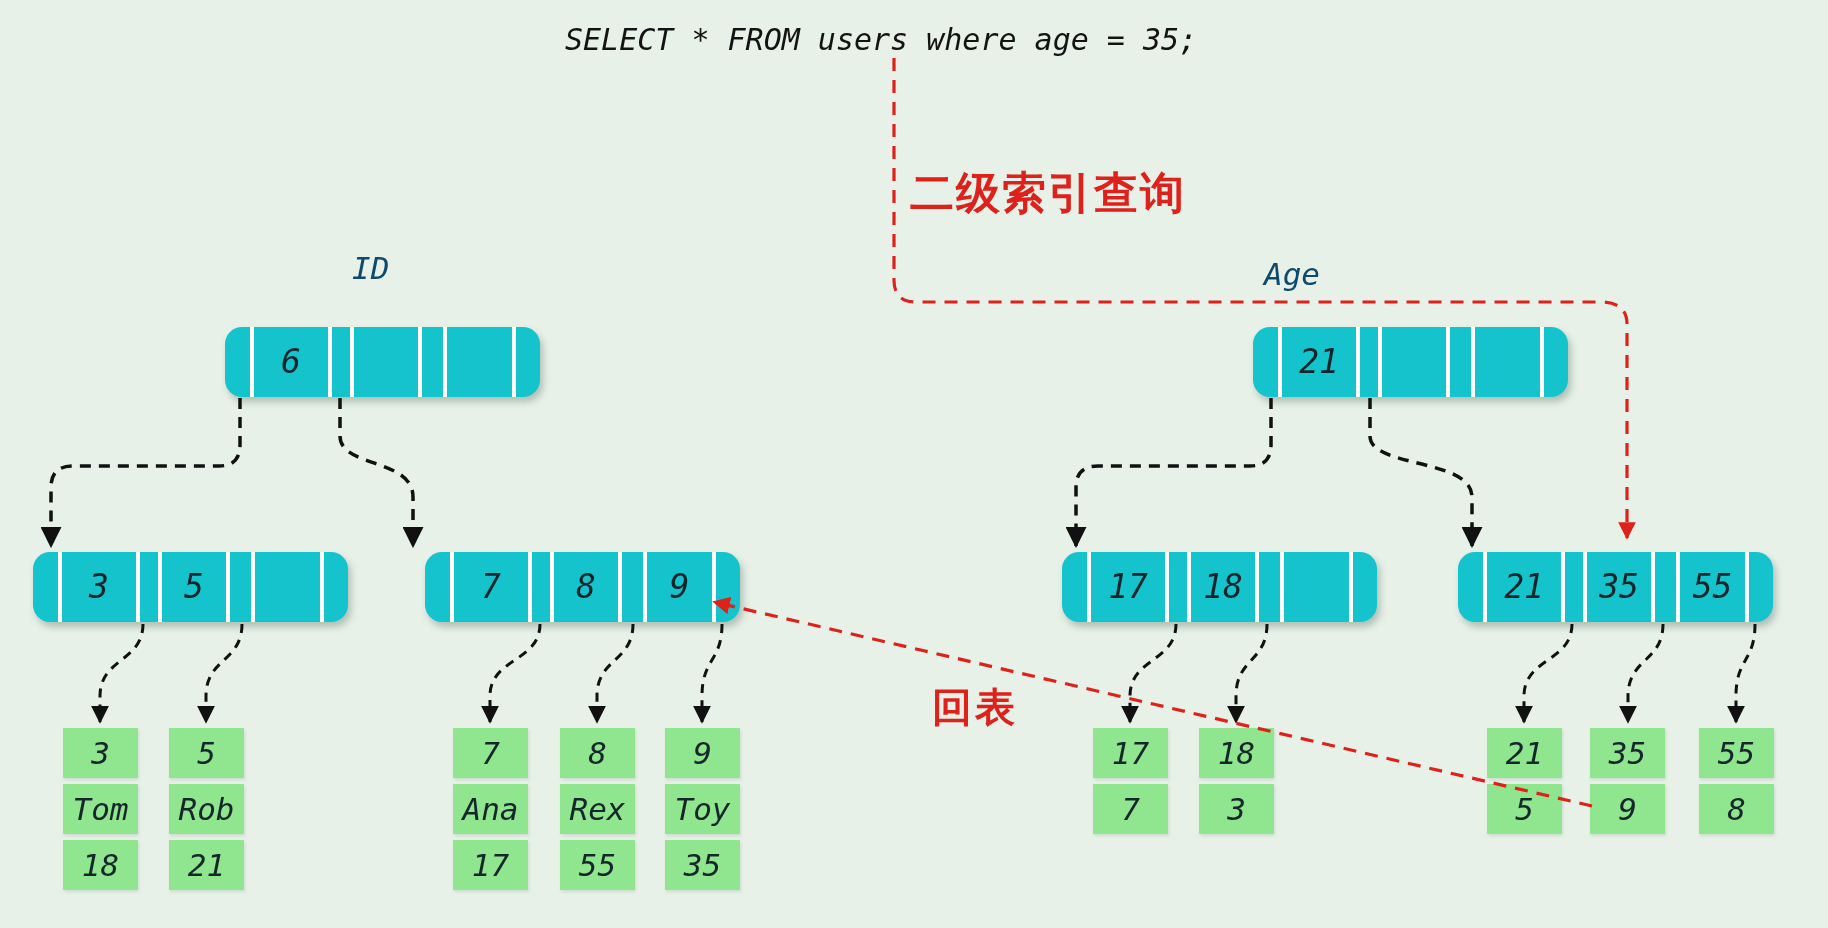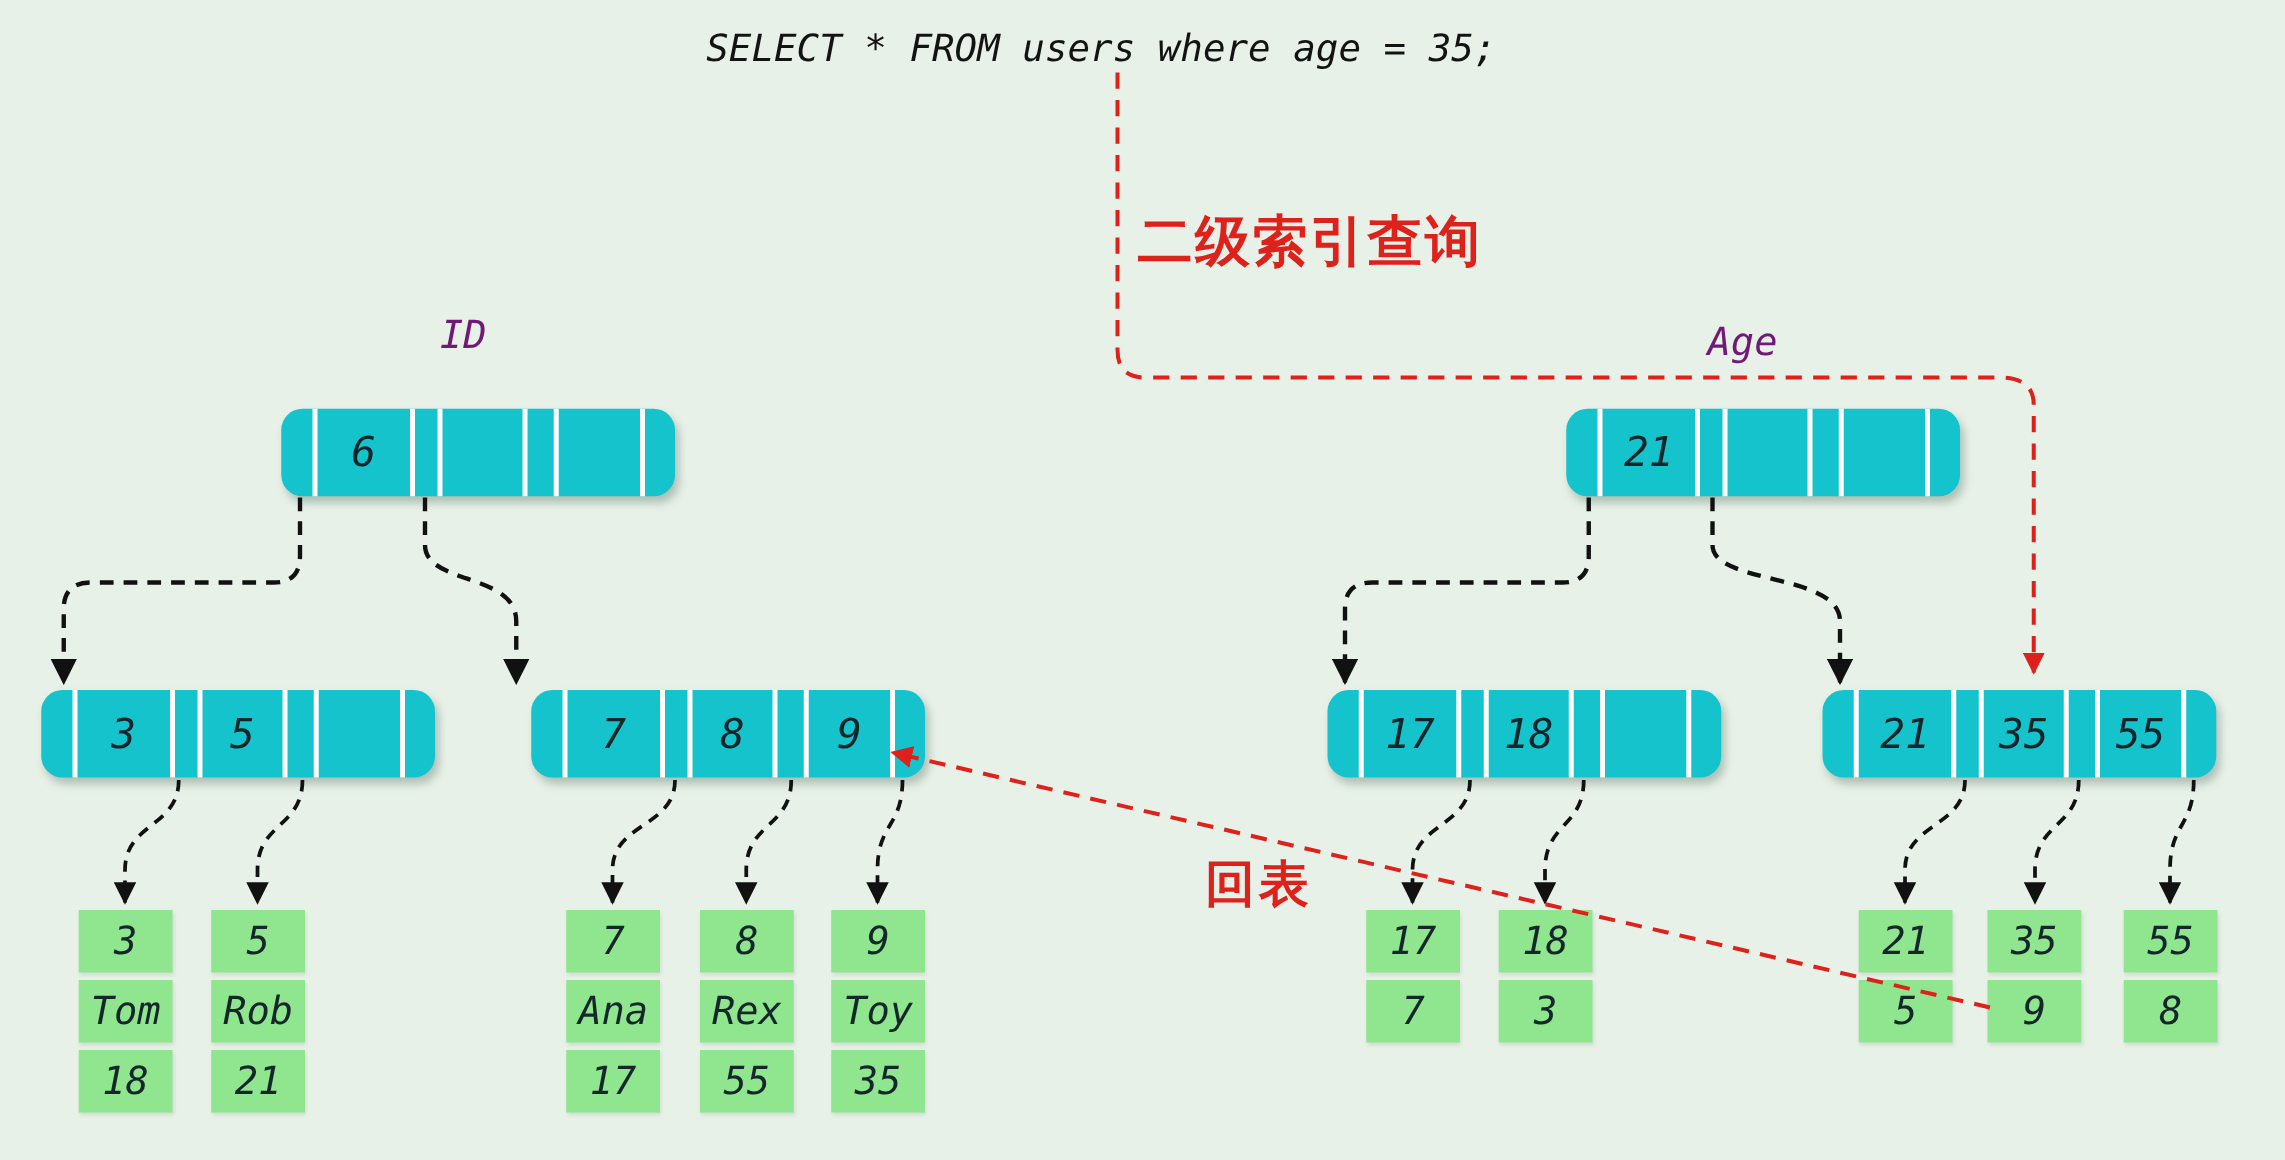--- a/index.html
+++ b/index.html
@@ -1,25 +1,25 @@
 <!DOCTYPE html>
 <html><head>
 <meta charset="utf-8">
 <style>
   html,body{margin:0;padding:0;background:#e8f1e8;}
   .canvas{position:relative;width:1828px;height:928px;background:#e8f1e8;overflow:hidden;
           font-family:"DejaVu Sans Mono",monospace;color:#131313;text-decoration:underline;}
   .sql{position:absolute;left:565px;top:22px;font-size:30px;font-style:italic;letter-spacing:0px;
        white-space:pre;color:#131313;}
-  .tree-label{position:absolute;font-size:31px;font-style:italic;color:#701a75;}
+  .tree-label{position:absolute;font-size:31px;font-style:italic;color:#0c4a6e;}
   .tree-label.id{left:352px;top:250px;}
-  .tree-label.age{left:1366px;top:256px;}
+  .tree-label.age{left:1264px;top:256px;}
   .red-label{position:absolute;color:#de211b;font-family:"DejaVu Sans",sans-serif;font-weight:bold;}
   .red-label.secondary{left:910px;top:164px;font-size:44px;letter-spacing:2px;}
-  .red-label.back{left:964px;top:680px;font-size:40px;letter-spacing:3px;text-align:right;}
+  .red-label.back{left:932px;top:680px;font-size:40px;letter-spacing:3px;text-align:right;}
   
   .bnode{position:absolute;width:315px;height:70px;background:#15c3cd;border-radius:17px;
          box-shadow:3px 5px 7px rgba(70,100,90,.35);}
   .sep{position:absolute;top:0;bottom:0;width:4px;background:#ffffff;}
   .sep.s1{left:25px}.sep.s2{left:103px}.sep.s3{left:125px}
   .sep.s4{left:193px}.sep.s5{left:218px}.sep.s6{left:287px}
   .key{position:absolute;top:0;height:70px;line-height:70px;text-align:center;
        font-size:33px;font-style:italic;color:#10262a;}
   .key.k1{left:29px;width:74px}.key.k2{left:129px;width:64px}.key.k3{left:222px;width:65px}
   

